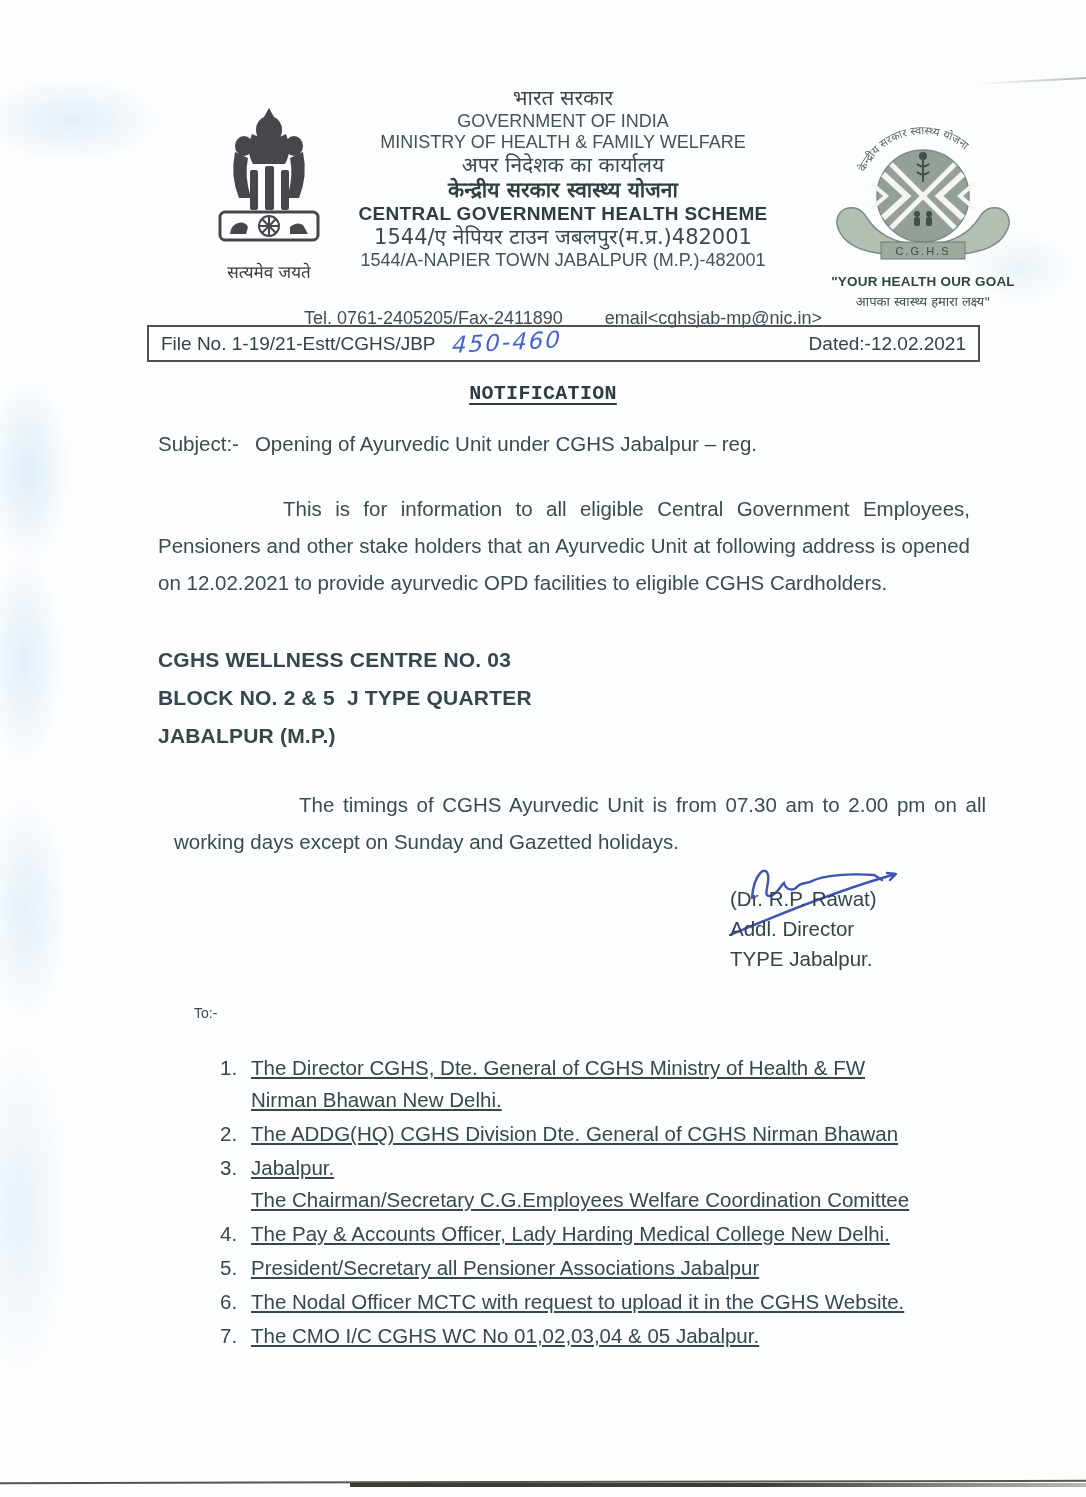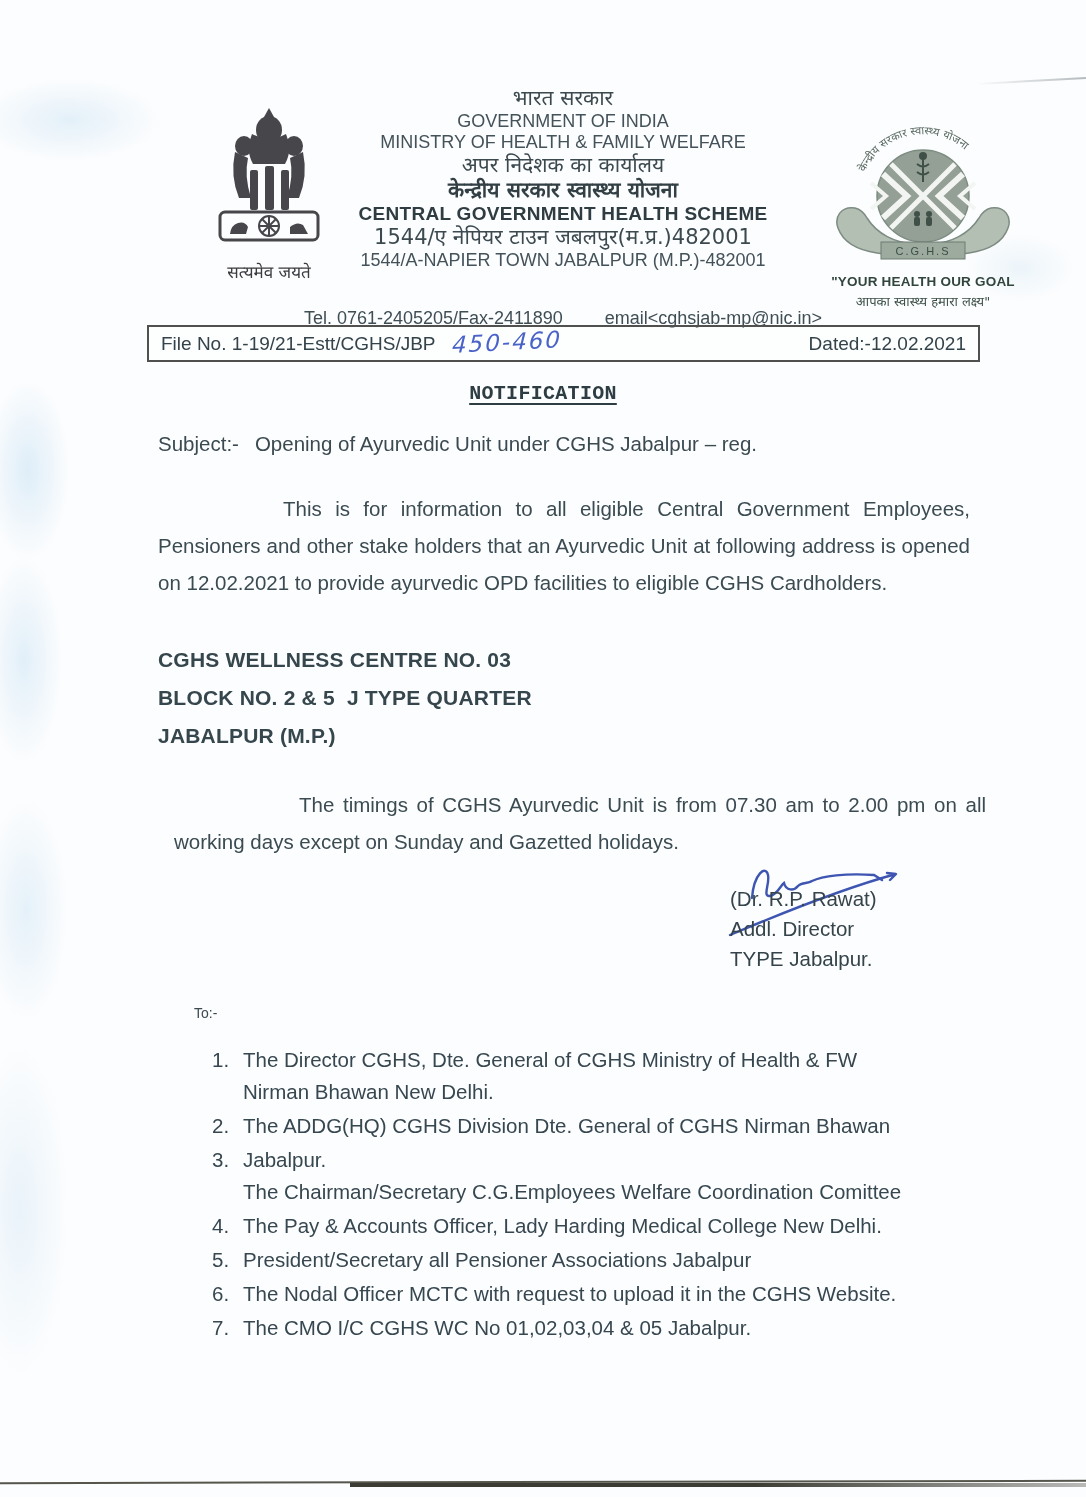--- a/index.html
+++ b/index.html
@@ -44,22 +44,22 @@
   .para{position:absolute;left:158px;width:812px;font-size:20.5px;line-height:37px;text-align:justify;color:#3b4b52;margin:0;}
   .para1{top:490px;text-indent:125px;}
   .para2{top:786px;text-indent:125px;margin-left:16px;}
   .address{position:absolute;top:641px;left:158px;font-size:21px;line-height:38px;color:#36464d;letter-spacing:.2px;}
   .address div{white-space:pre-wrap;font-weight:bold;}
   
   .sig-svg{position:absolute;top:853px;left:722px;}
   .sig-block{position:absolute;top:884px;left:730px;font-size:20.5px;line-height:30px;color:#35444b;}
   
   .to-label{position:absolute;top:1005px;left:158px;font-size:14px;color:#3b4a51;margin-left:36px;}
-  ol.recipients{position:absolute;top:1036px;left:202px;width:786px;margin:8px;padding:0;list-style:none;counter-reset:r;
-    font-size:20.5px;line-height:32px;color:#374750;}
+  ol.recipients{position:absolute;top:1036px;left:202px;width:786px;margin:16px;padding:0;list-style:none;counter-reset:r;
+    font-size:20.5px;line-height:32px;color:#374750;text-decoration:underline;}
   ol.recipients li{counter-increment:r;position:relative;padding-left:33px;margin-bottom:2px;}
   ol.recipients li::before{content:counter(r) ".";position:absolute;left:2px;top:0;}
   
   .scan-line-thin{position:absolute;top:1481px;left:0;width:1086px;height:2px;background:#55554b;transform:rotate(-0.12deg);}
   .scan-line-thick{position:absolute;top:1483px;left:350px;width:736px;height:4px;
     background:linear-gradient(to right,#3c3c34 0%,#3c3c34 55%,rgba(60,60,52,.35) 100%);}
   .scan-mark-tr{position:absolute;top:80px;right:0;width:110px;height:2px;transform:rotate(-3deg);
     background:linear-gradient(to left,rgba(120,130,136,.55),transparent);}
 </style>
 </head>

